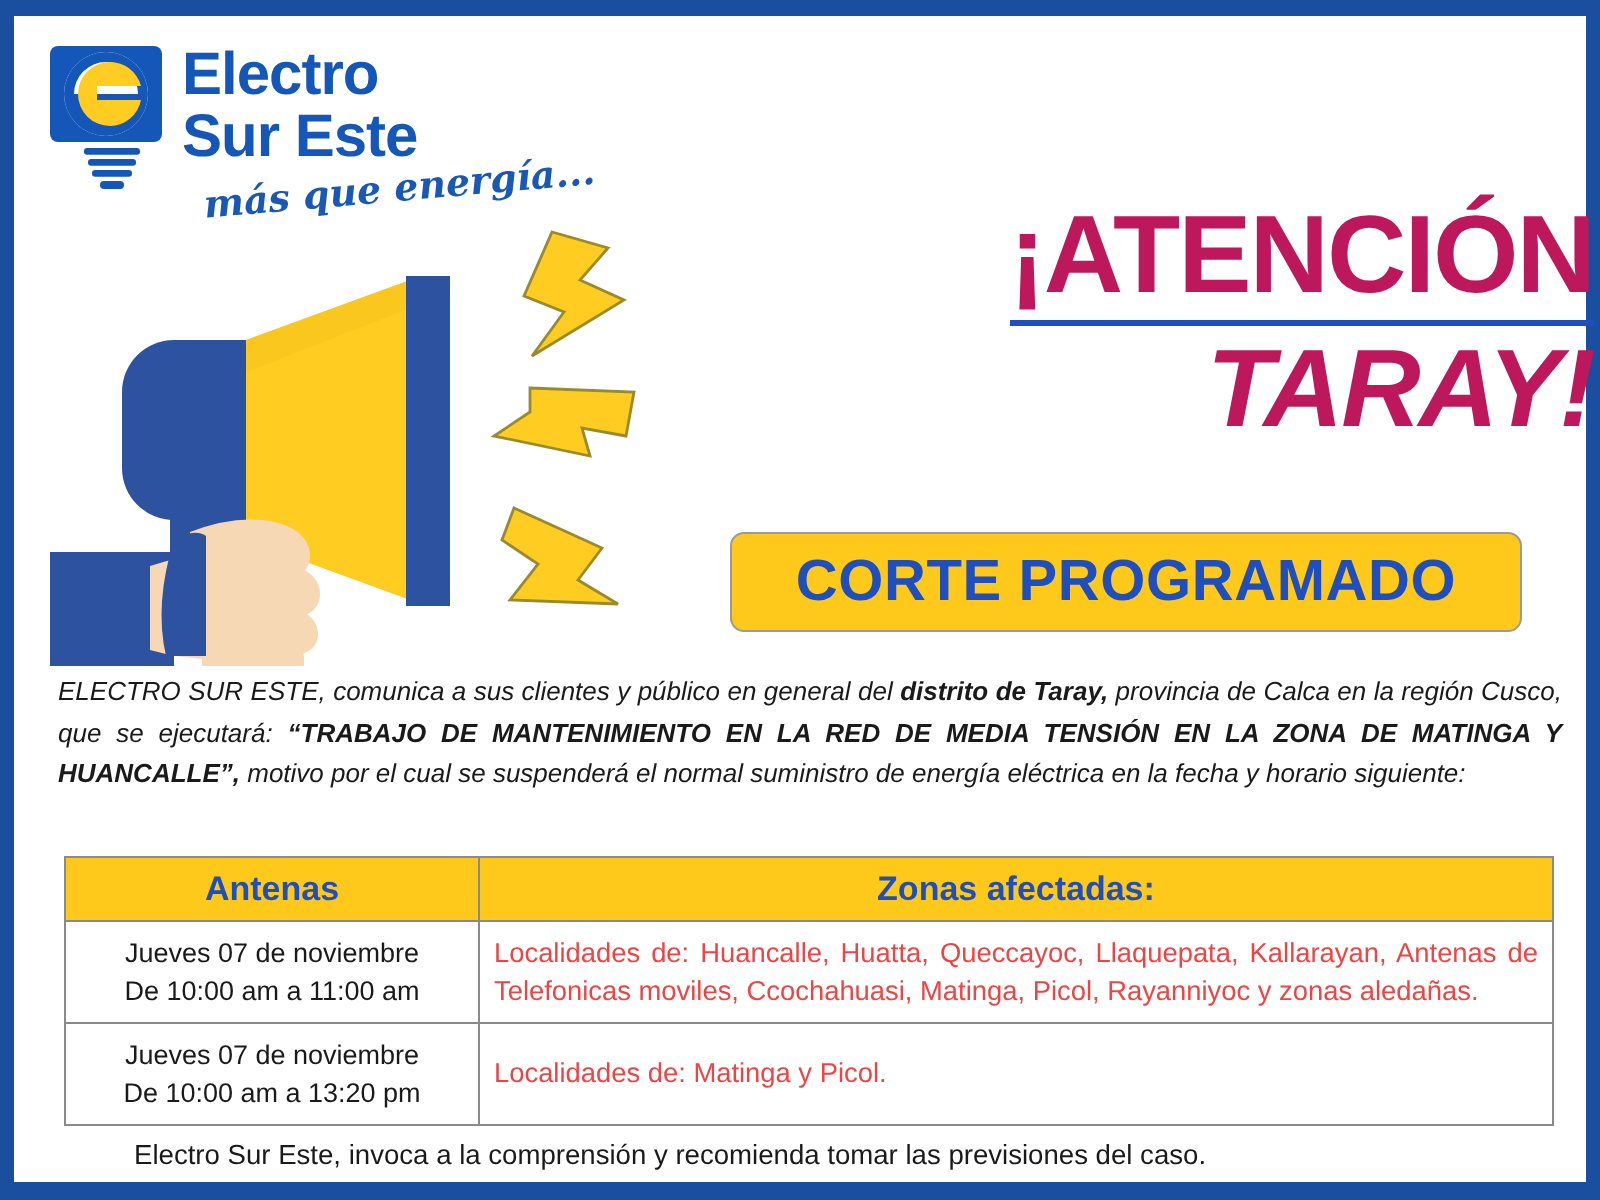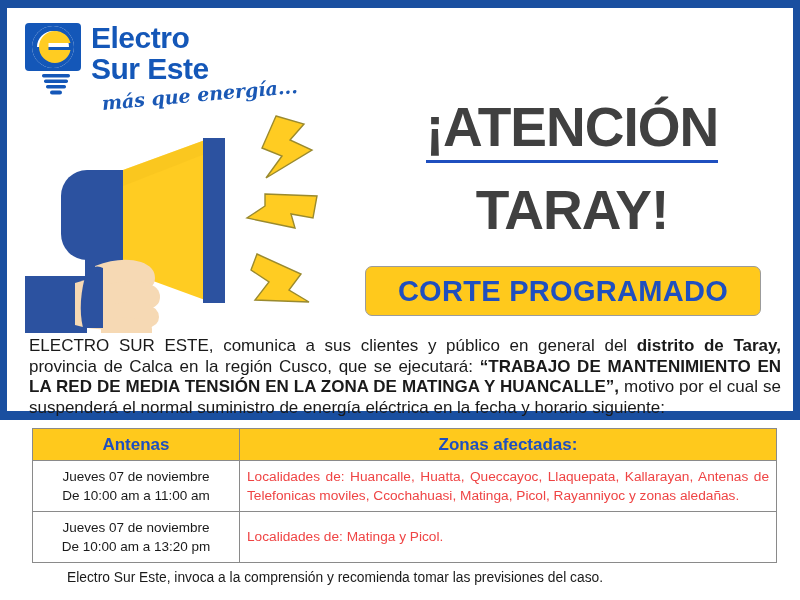--- a/index.html
+++ b/index.html
@@ -8,21 +8,21 @@
     width: 800px;
     height: 600px;
     background: #ffffff;
     font-family: "Liberation Sans", sans-serif;
     overflow: hidden;
   }
 
   #poster {
     position: relative;
     width: 800px;
-    height: 420px;
+    height: 600px;
     background: #ffffff;
     border: 7px solid #1a4fa0;
     border-top-width: 8px;
     border-bottom-width: 9px;
   }
 
   
   .header {
     position: relative;
     height: 318px;
@@ -76,33 +76,33 @@
     width: 320px;
     height: 225px;
   }
 
   
   .headline {
     position: absolute;
     left: 340px;
     top: 88px;
     width: 450px;
-    text-align: center;
-    color: #404040;
+    text-align: right;
+    color: #be185d;
     font-weight: bold;
     font-size: 55px;
     line-height: 62px;
     letter-spacing: -1px;
   }
   .headline .line1 {
     display: inline-block;
     border-bottom: 3px solid #1f4fbf;
     padding-bottom: 2px;
   }
-  .headline .line2 { display: block; margin-top: 16px; }
+  .headline .line2 { display: block; margin-top: 0; font-style: italic; }
 
   
   .badge {
     position: absolute;
     left: 358px;
     top: 258px;
     width: 396px;
     height: 50px;
     background: #ffc91c;
     border: 1px solid #9b9b9b;
@@ -115,24 +115,25 @@
     font-size: 29px;
     letter-spacing: 0.3px;
   }
 
   
   .body-text {
     position: absolute;
     left: 22px;
     top: 328px;
     width: 752px;
-    font-size: 17px;
+    font-size: 13px;
     line-height: 20.5px;
     color: #1a1a1a;
     text-align: justify;
+    font-style: italic;
   }
   .body-text b { font-weight: bold; }
 
   
   .table-wrap {
     position: absolute;
     left: 25px;
     top: 420px;
     width: 745px;
   }

